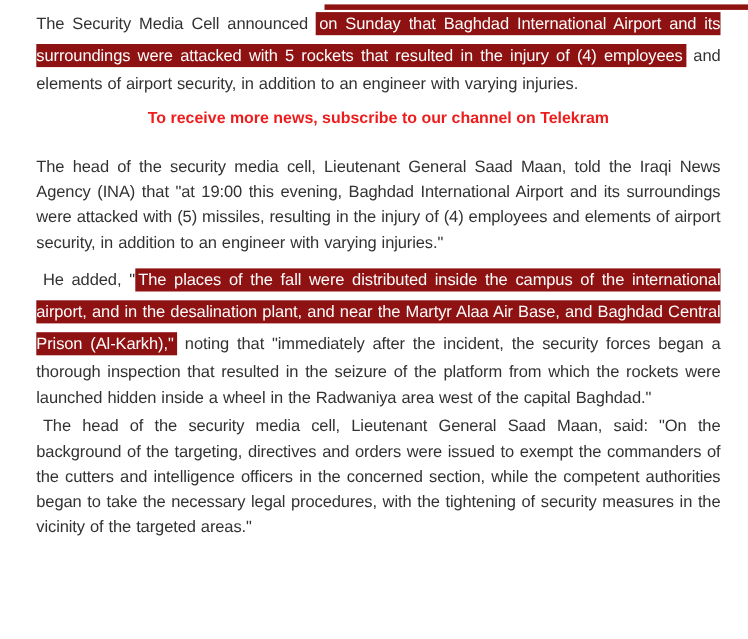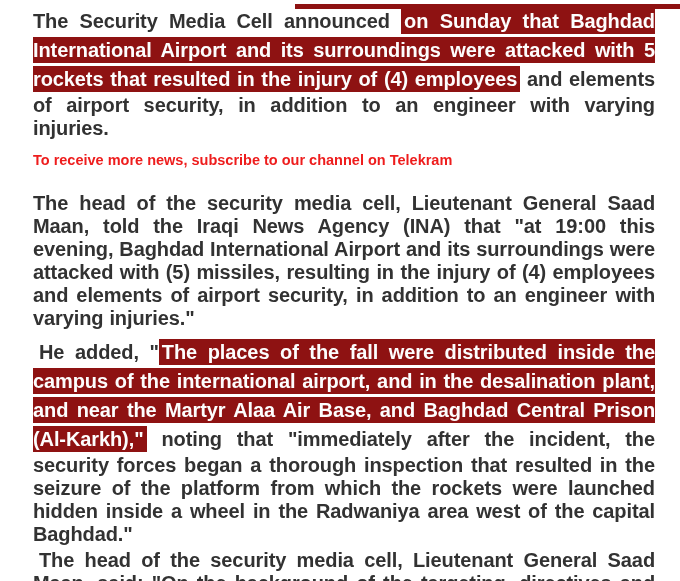--- a/index.html
+++ b/index.html
@@ -15,42 +15,43 @@
     padding: 7px 25px 0 33px;
     background: var(--page-bg, #ffffff);
   }
   .cutoff-strip {
     position: absolute;
     top: 4px; left: 295px; right: 0;
     height: 5px;
     background: var(--highlight-bg, #8e1212);
   }
   .para {
-    font-size: 20px;
-    font-weight: bold;
+    font-size: 15px;
+    font-weight: normal;
     color: var(--body-text, #323232);
     line-height: 23px;
     text-align: justify;
     letter-spacing: -0.1px;
     word-spacing: 0.5px;
   }
   .para.indent { text-indent: 6px; }
   .hl {
     background: var(--highlight-bg, #8e1212);
     color: var(--highlight-text, #fdfdfd);
     line-height: 29px;
     padding: 2px 3px;
   }
   .p1 { margin-top: 0; }
   .promo {
     margin-top: 10px;
     font-size: 14.5px;
     font-weight: bold;
     line-height: 20px;
     color: var(--promo-color, #ee1d1d);
+    text-align: center;
     cursor: pointer;
   }
   .p2 { margin-top: 22px; }
   .p3 { margin-top: 8px; }
   .p4 { margin-top: 3px; }
 </style>
 </head>
 <body>
 
 <div class="page">

